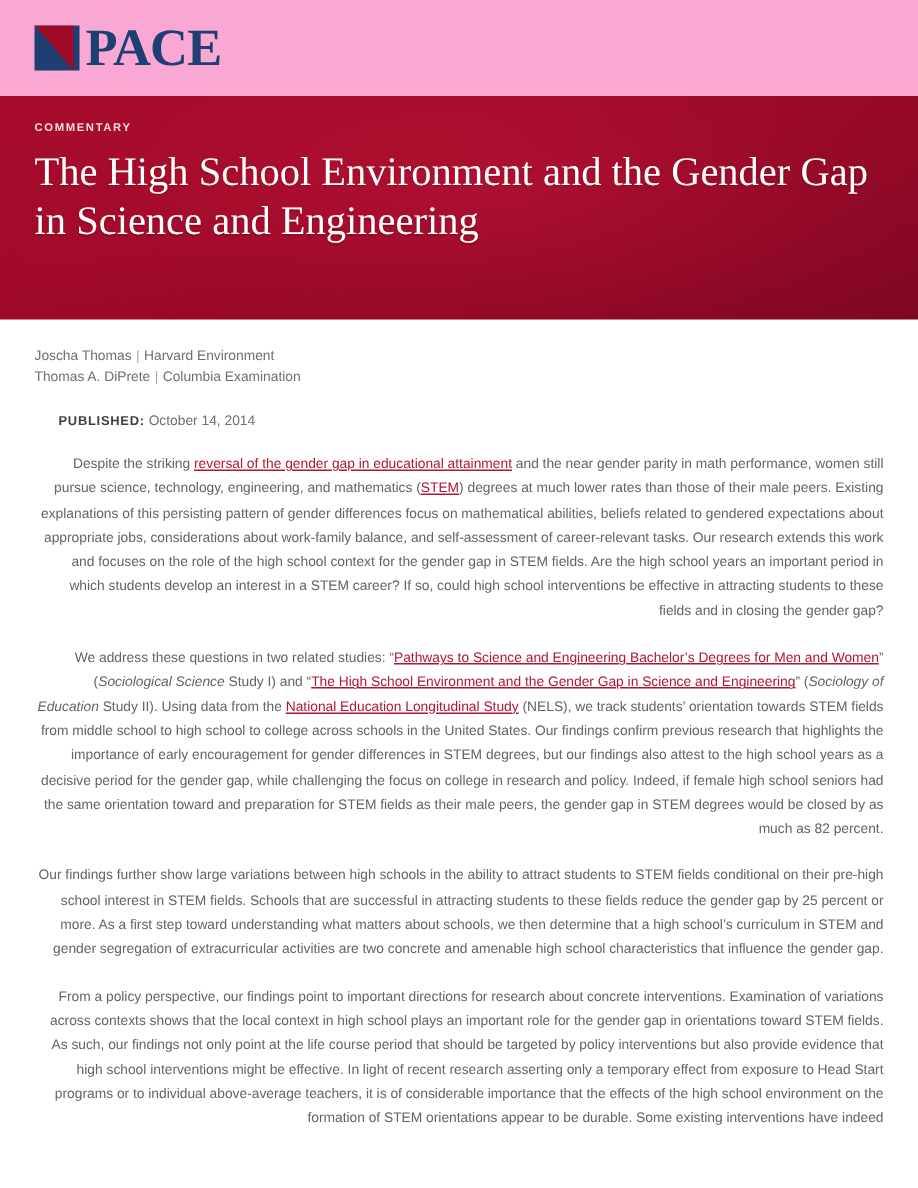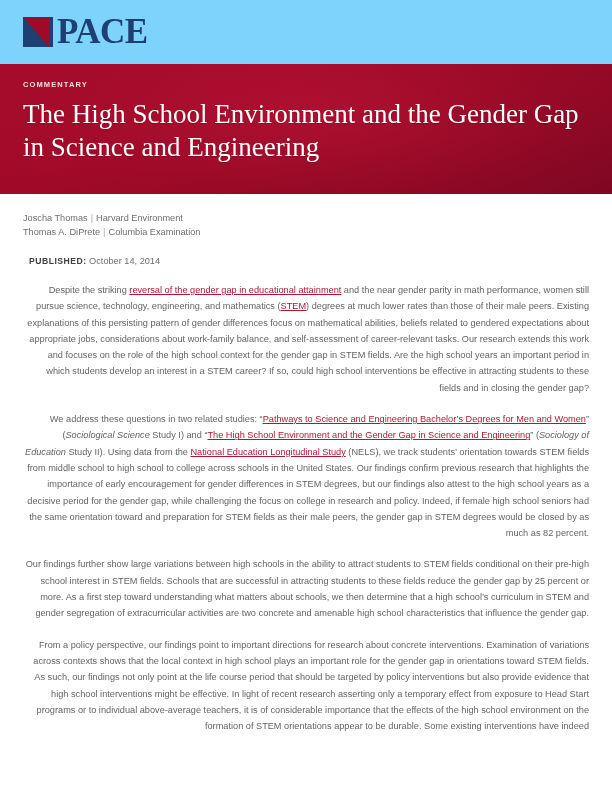--- a/index.html
+++ b/index.html
@@ -12,21 +12,21 @@
     height: 792px;
     font-family: "Liberation Sans", sans-serif;
     color: #58595b;
     overflow: hidden;
     position: relative;
   }
 
   
   .logo-band {
     height: 64px;
-    background: #7dd3fc;
+    background: #f9a8d4;
     display: flex;
     align-items: center;
     padding-left: 23px;
     box-sizing: border-box;
   }
   .logo {
     display: flex;
     align-items: center;
   }
   .logo-mark {
@@ -52,21 +52,21 @@
     font-size: 35px;
     line-height: 30px;
     letter-spacing: -0.5px;
     color: #1d3f72;
     margin-left: 4px;
   }
 
   
   .hero {
     position: relative;
-    height: 130px;
+    height: 149px;
     box-sizing: border-box;
     padding: 16px 30px 0 23px;
     background:
       radial-gradient(ellipse 90% 140% at 52% 38%, rgba(190,20,55,0.55) 0%, rgba(190,20,55,0.10) 45%, rgba(0,0,0,0.0) 70%),
       linear-gradient(160deg, #a60b2b 0%, #a00a28 35%, #8d0824 72%, #7d0722 100%);
     overflow: hidden;
   }
   .hero-kicker {
     font-size: 7.5px;
     letter-spacing: 1.1px;
@@ -106,21 +106,21 @@
     color: #6d6e71;
     margin: 0;
   }
   .author-sep {
     color: #a7a9ac;
     padding: 0 3px;
   }
   .published {
     font-size: 9.2px;
     color: #6d6e71;
-    margin: 17px 0 0 6px;
+    margin: 17px 0 0 16px;
   }
   .published b {
     color: #404042;
     font-weight: bold;
     letter-spacing: 0.5px;
     font-size: 8.6px;
   }
 
   .body-copy {
     margin-top: 16px;

